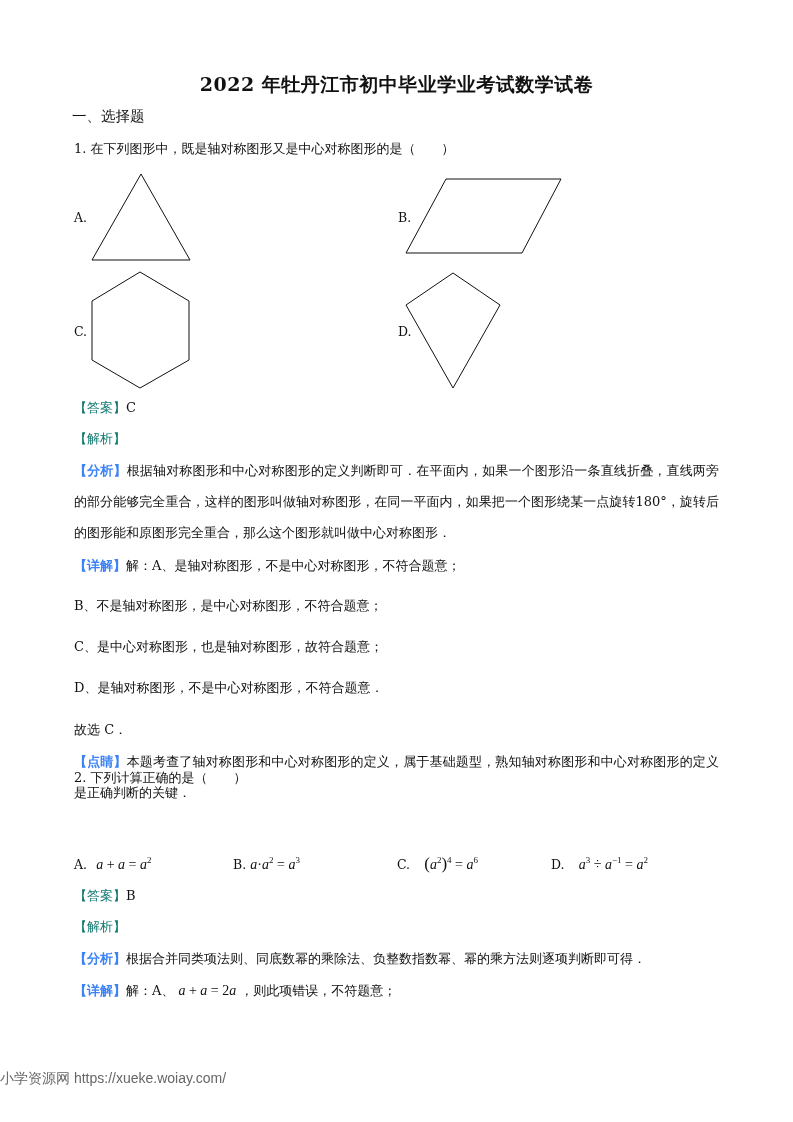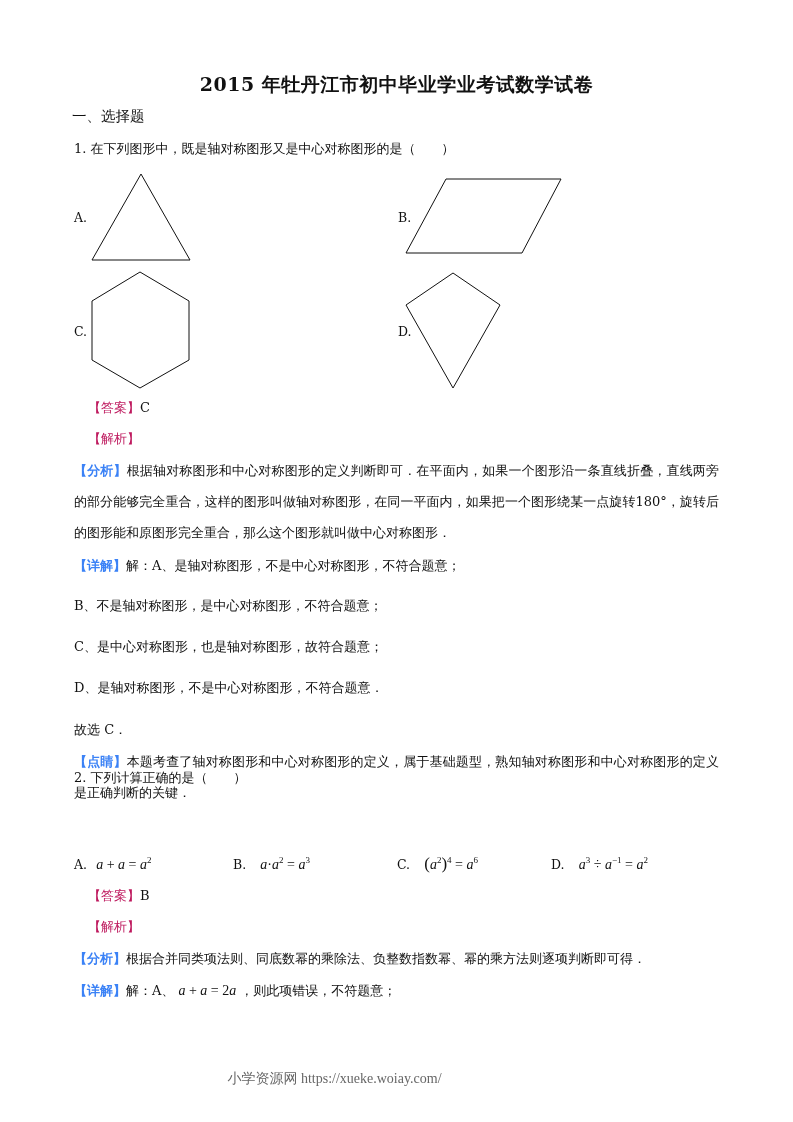--- a/index.html
+++ b/index.html
@@ -2,34 +2,34 @@
 <html><head>
 <meta charset="utf-8">
 <style>
   html, body { margin: 0; padding: 0; background: #ffffff; }
   body { width: 793px; height: 1122px; position: relative; overflow: hidden;
          font-family: "DejaVu Serif", "Liberation Serif", serif; color: #111; }
   .abs { position: absolute; white-space: nowrap; }
   .title { left: 0; width: 793px; top: 72px; text-align: center; font-size: 19px; font-weight: bold; letter-spacing: 0.5px; }
   .section { left: 72px; top: 107px; font-size: 14.5px; font-weight: normal; }
   .line { left: 74px; font-size: 13px; line-height: 20px; }
-  .tag-blue { color: #be185d; margin-left: 14px; }
+  .tag-blue { color: #0f766e; }
   .tag-black { color: #3b82f6; font-weight: bold; }
   .para { left: 74px; width: 645px; font-size: 13px; line-height: 31px; white-space: normal; text-align: justify; }
   .opt-label { font-size: 12.5px; }
   .fig { position: absolute; }
   .math { font-family: "Liberation Serif", "DejaVu Serif", serif; font-style: italic; font-size: 14px; }
   .math sup { font-size: 9px; font-style: normal; vertical-align: 6px; }
   .math .up { font-style: normal; }
-  .footer { left: 0; width: 669px; top: 1070px; text-align: center; font-family: Liberation Serif, serif; font-size: 14px; color: #666; }
+  .footer { left: 0; width: 669px; top: 1070px; font-family: Liberation Sans, sans-serif; font-size: 14px; color: #666; }
 </style>
 </head>
 <body>
 
-<div class="abs title">2015 年牡丹江市初中毕业学业考试数学试卷</div>
+<div class="abs title">2022 年牡丹江市初中毕业学业考试数学试卷</div>
 <div class="abs section">一、选择题</div>
 
 <div class="abs line" style="top:139px">1. 在下列图形中，既是轴对称图形又是中心对称图形的是（　　）</div>
 
 <div class="abs line opt-label" style="top:208px">A.</div>
 <svg class="fig" style="left:0;top:0" width="793" height="400">
   <polygon points="141,174 92,260 190,260" fill="none" stroke="#111" stroke-width="1"></polygon>
 </svg>
 
 <div class="abs line opt-label" style="left:398px;top:208px">B.</div>
@@ -69,21 +69,21 @@
 </div>
 
 <div class="abs line" style="top:768px">2. 下列计算正确的是（　　）</div>
 
 <div class="abs line" style="top:850px">
   <span class="opt-label">A.</span>
   <span class="math" style="margin-left:5px">a <span class="up">+</span> a <span class="up">=</span> a<sup>2</sup></span>
 </div>
 <div class="abs line" style="left:233px;top:850px">
   <span class="opt-label">B.</span>
-  <span class="math" style="margin-left:10px">a<span class="up">·</span>a<sup>2</sup> <span class="up">=</span> a<sup>3</sup></span>
+  <span class="math" style="">a<span class="up">·</span>a<sup>2</sup> <span class="up">=</span> a<sup>3</sup></span>
 </div>
 <div class="abs line" style="left:397px;top:850px">
   <span class="opt-label">C.</span>
   <span class="math" style="margin-left:10px"><span class="up" style="font-size:17px">(</span>a<sup>2</sup><span class="up" style="font-size:17px">)</span><sup>4</sup> <span class="up">=</span> a<sup>6</sup></span>
 </div>
 <div class="abs line" style="left:551px;top:850px">
   <span class="opt-label">D.</span>
   <span class="math" style="margin-left:10px">a<sup>3</sup> <span class="up">÷</span> a<sup>−1</sup> <span class="up">=</span> a<sup>2</sup></span>
 </div>
 

